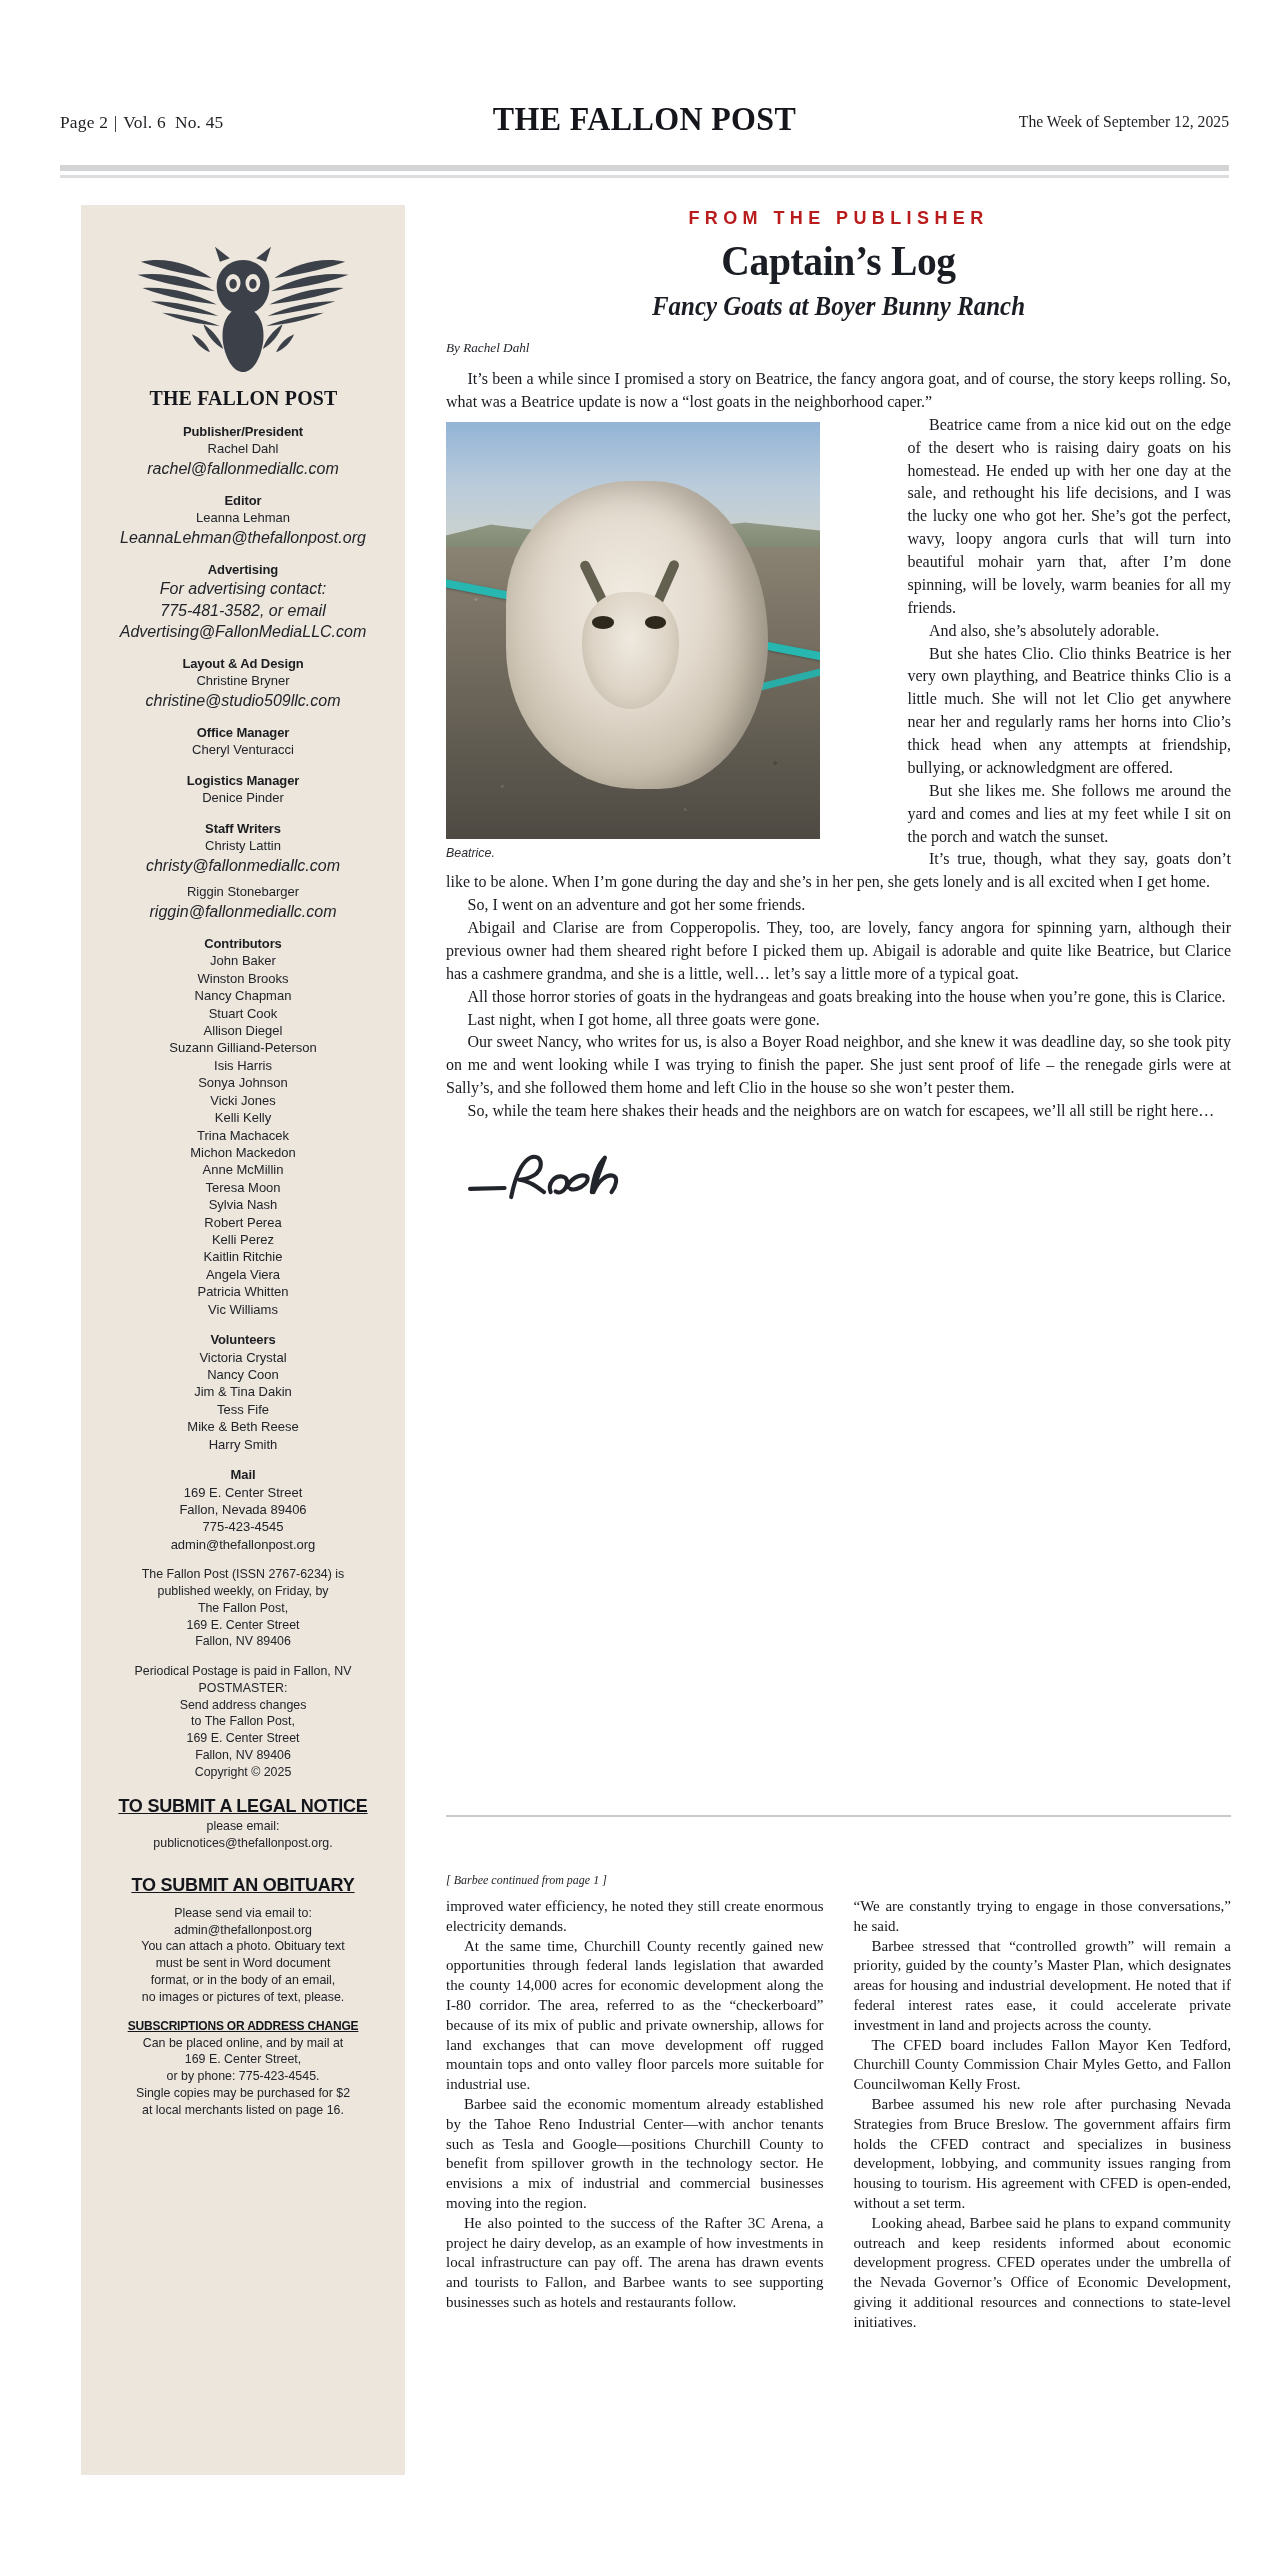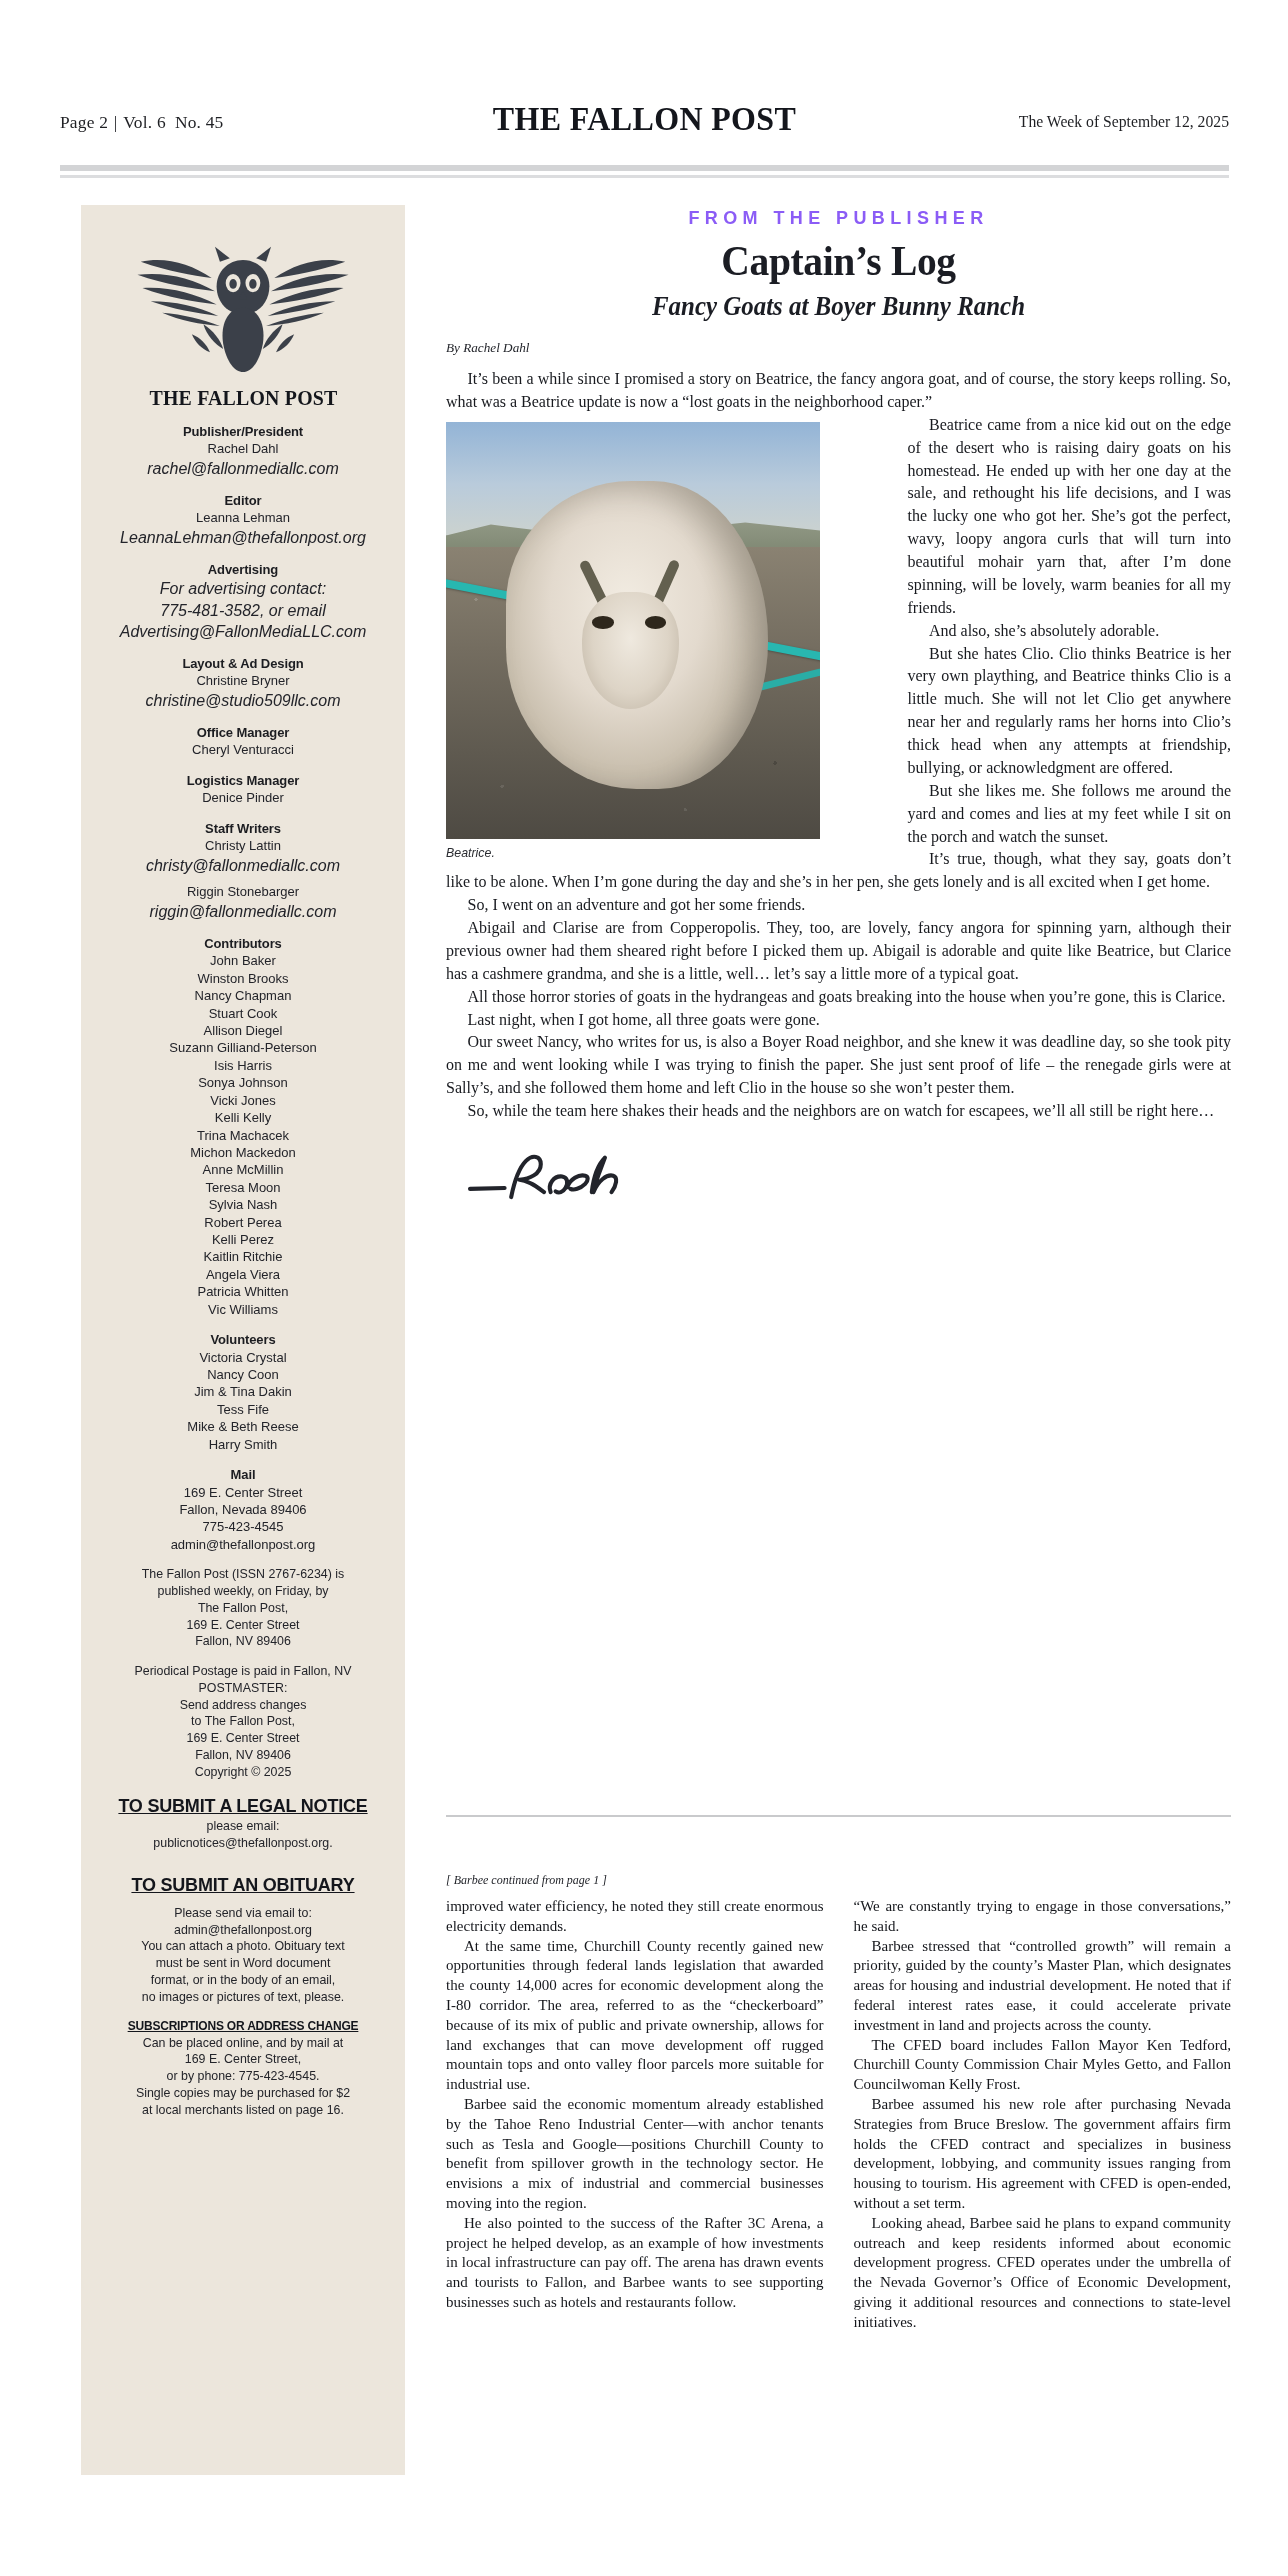--- a/index.html
+++ b/index.html
@@ -146,21 +146,21 @@
     left: 446px;
     top: 205px;
     width: 785px;
   }
   .kicker {
     text-align: center;
     font-family: "Liberation Sans", sans-serif;
     font-weight: bold;
     font-size: 18px;
     letter-spacing: 5.4px;
-    color: #8b5cf6;
+    color: #b91c1c;
     margin: 3.3px 0 6.6px 0;
   }
   .headline {
     text-align: center;
     font-family: "Liberation Serif", serif;
     font-weight: bold;
     font-size: 43px;
     color: #1b1d24;
     margin: 5px 0 1.7px 0;
     transform: scaleX(0.92);
@@ -572,21 +572,21 @@
   </main>
 
   <div class="cont-rule"></div>
   <div class="cont-label">[ Barbee continued from page 1 ]</div>
 
   <div class="cont-cols">
     <div class="cont-col">
       <p class="noindent">improved water efficiency, he noted they still create enormous electricity demands.</p>
       <p>At the same time, Churchill County recently gained new opportunities through federal lands legislation that awarded the county 14,000 acres for economic development along the I-80 corridor. The area, referred to as the “checkerboard” because of its mix of public and private ownership, allows for land exchanges that can move development off rugged mountain tops and onto valley floor parcels more suitable for industrial use.</p>
       <p>Barbee said the economic momentum already established by the Tahoe Reno Industrial Center—with anchor tenants such as Tesla and Google—positions Churchill County to benefit from spillover growth in the technology sector. He envisions a mix of industrial and commercial businesses moving into the region.</p>
-      <p>He also pointed to the success of the Rafter 3C Arena, a project he helped develop, as an example of how investments in local infrastructure can pay off. The arena has drawn events and tourists to Fallon, and Barbee wants to see supporting businesses such as hotels and restaurants follow.</p>
+      <p>He also pointed to the success of the Rafter 3C Arena, a project he dairy develop, as an example of how investments in local infrastructure can pay off. The arena has drawn events and tourists to Fallon, and Barbee wants to see supporting businesses such as hotels and restaurants follow.</p>
     </div>
     <div class="cont-col">
       <p class="noindent">“We are constantly trying to engage in those conversations,” he said.</p>
       <p>Barbee stressed that “controlled growth” will remain a priority, guided by the county’s Master Plan, which designates areas for housing and industrial development. He noted that if federal interest rates ease, it could accelerate private investment in land and projects across the county.</p>
       <p>The CFED board includes Fallon Mayor Ken Tedford, Churchill County Commission Chair Myles Getto, and Fallon Councilwoman Kelly Frost.</p>
       <p>Barbee assumed his new role after purchasing Nevada Strategies from Bruce Breslow. The government affairs firm holds the CFED contract and specializes in business development, lobbying, and community issues ranging from housing to tourism. His agreement with CFED is open-ended, without a set term.</p>
       <p>Looking ahead, Barbee said he plans to expand community outreach and keep residents informed about economic development progress. CFED operates under the umbrella of the Nevada Governor’s Office of Economic Development, giving it additional resources and connections to state-level initiatives.</p>
     </div>
   </div>
 

